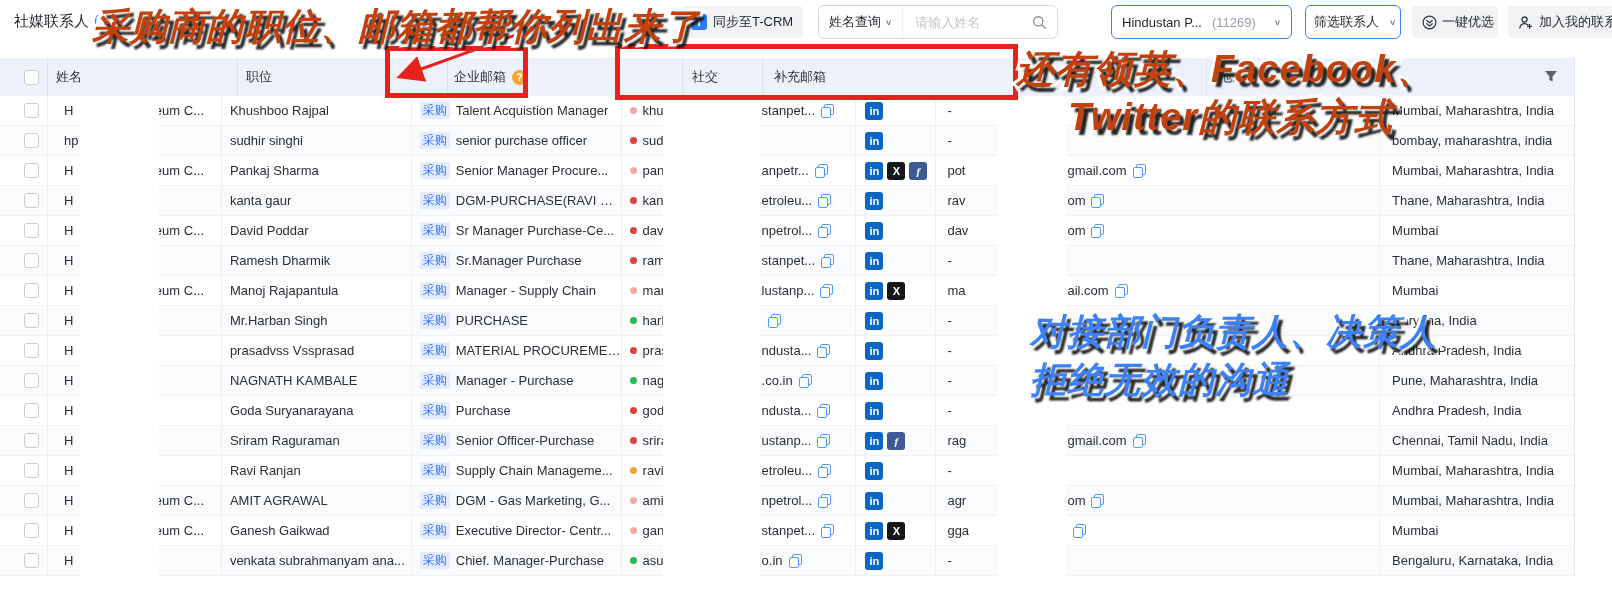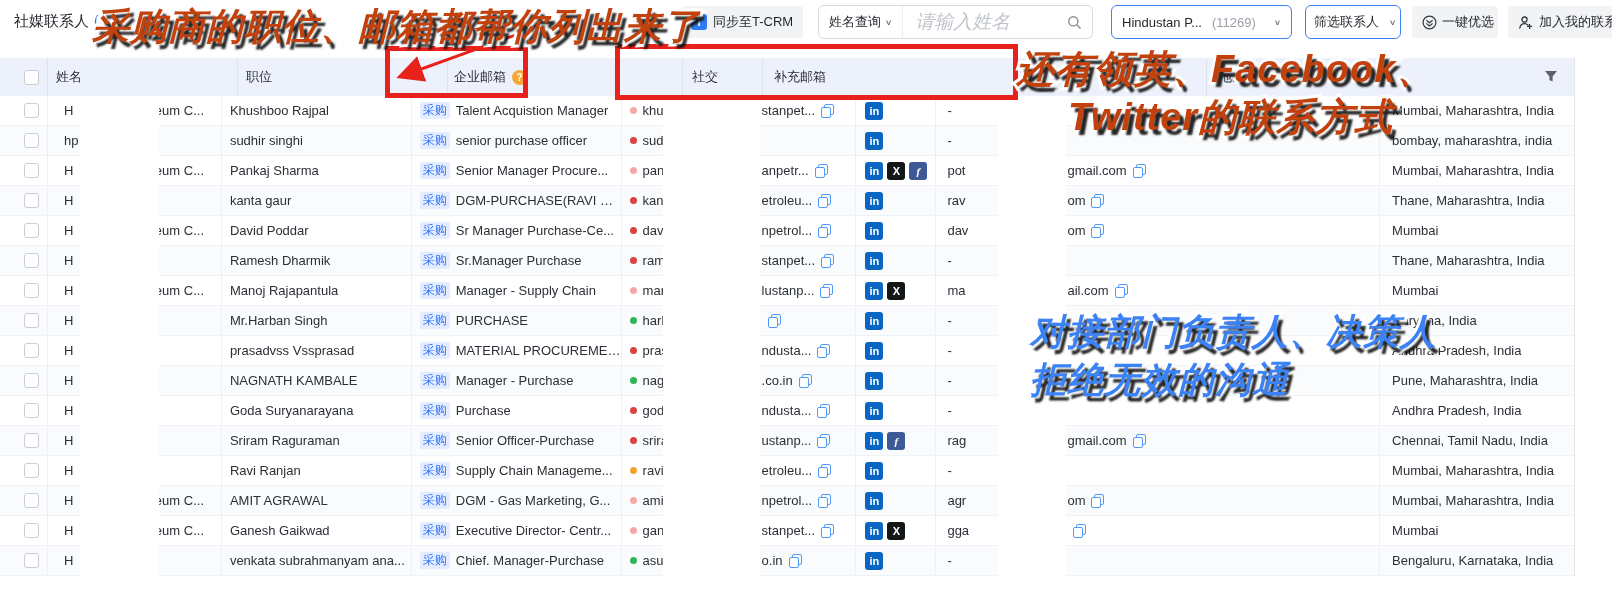--- a/index.html
+++ b/index.html
@@ -11,24 +11,24 @@
   .toolbar { position:absolute; left:0; top:0; width:1612px; height:58px; background:#fff; }
   .page-title-wrap { position:absolute; left:14px; top:12px; font-size:15px; color:#1f2329; font-weight:500; white-space:nowrap; }
   .page-title-count { color:#3370ff; font-weight:400; margin-left:5px; font-size:14px; }
   .tb-btn { position:absolute; top:6px; height:32px; display:flex; align-items:center; gap:6px;
             font-size:13px; color:#1f2329; border-radius:4px; padding:0 10px; white-space:nowrap; cursor:pointer; }
   .tb-gray { background:#f2f3f5; }
   .tb-outline { border:1px solid #3b82f6; background:#fff; border-radius:6px; top:5px; height:34px; }
   .caret { font-size:10px; color:#646a73; transform:scaleY(.8); margin-left:4px; }
   .sync-icon { width:16px; height:16px; background:#2f7cf6; border-radius:3px; color:#fff; font-size:11px; font-weight:bold;
                display:flex; align-items:center; justify-content:center; }
-  .search-group { position:absolute; left:818px; top:5px; width:275px; height:34px; border:1px solid #d8dadf; border-radius:6px;
+  .search-group { position:absolute; left:818px; top:5px; width:240px; height:34px; border:1px solid #d8dadf; border-radius:6px;
                   display:flex; align-items:center; background:#fff; }
   .search-seg { padding:0 10px; font-size:13px; color:#1f2329; display:flex; align-items:center; height:100%; border-right:1px solid #eceef0; cursor:pointer; }
-  .search-input { flex:1; border:0; outline:none; font-size:19px; padding:0 8px 0 12px; color:#1f2329; min-width:0; background:transparent;font-style:italic; }
+  .search-input { flex:1; border:0; outline:none; font-size:13px; padding:0 8px 0 12px; color:#1f2329; min-width:0; background:transparent; }
   .search-input::placeholder { color:#c1c5cc; }
   .search-icon-btn { padding-right:10px; display:flex; align-items:center; cursor:pointer; }
   .count-gray { color:#9aa0a8; margin-left:4px; }
   .spacer { flex:1; }
 
   
   .table { position:absolute; left:0; top:58px; width:1575px; border-right:1px solid #e4e6ea; }
   .thead { display:flex; height:38px; background:#edf1fb; align-items:center; font-size:13px; color:#2b2f36; }
   .thead .cell { border-right:1px solid #dde2ee; height:100%; display:flex; align-items:center; }
   .tr { display:flex; height:30px; align-items:center; font-size:13px; color:#2b2f36; background:#fff; border-bottom:1px solid #f0f2f5; }

